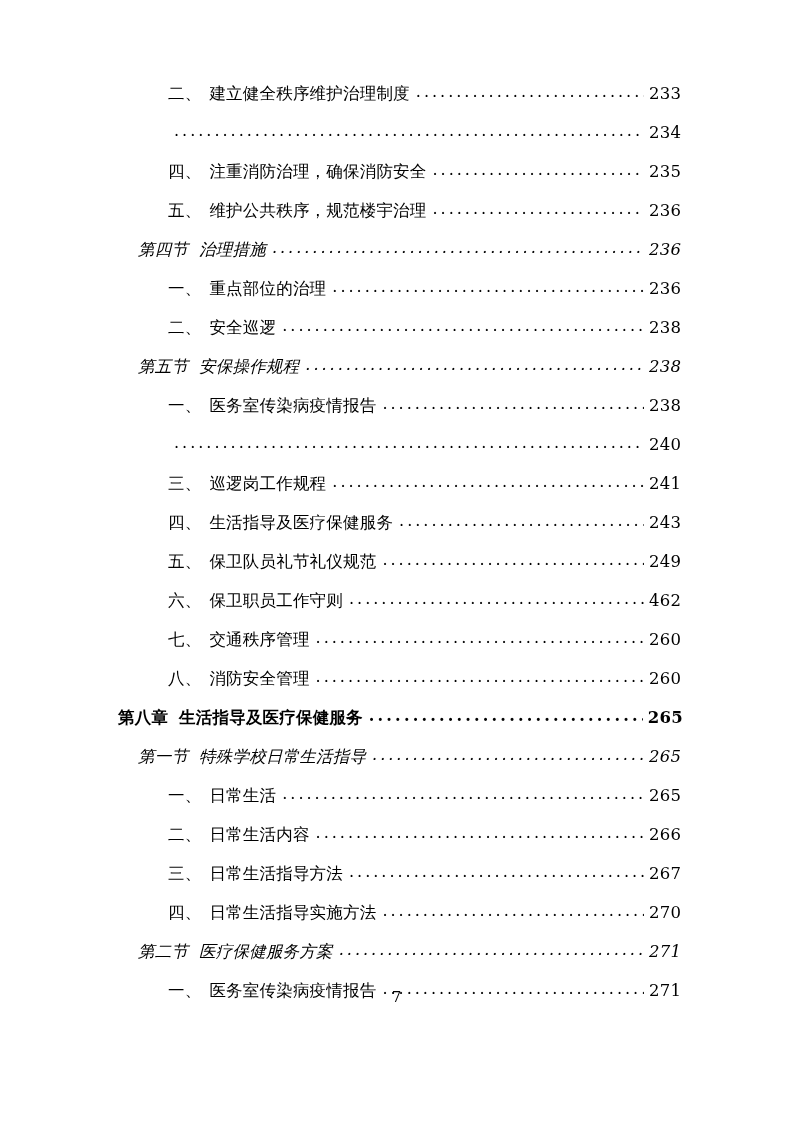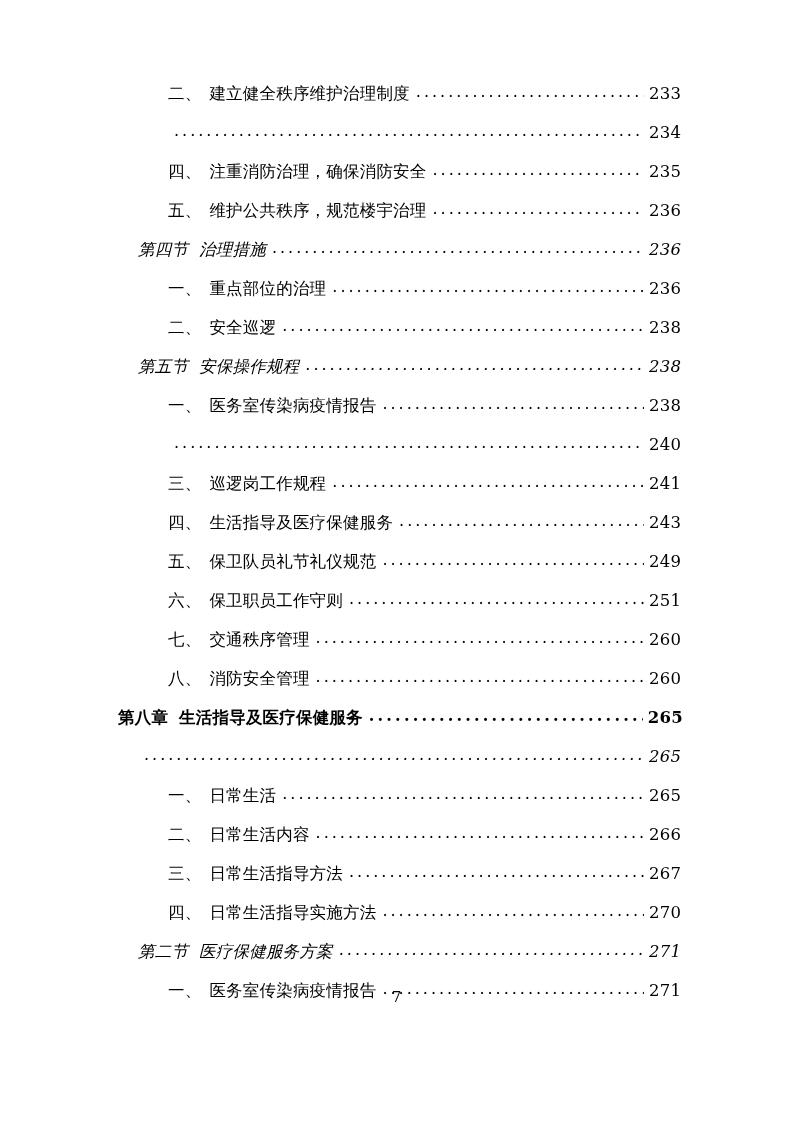--- a/index.html
+++ b/index.html
@@ -147,38 +147,39 @@
         <span class="page-no">243</span>
       </div>
       <div class="toc-row lvl-item">
         <span class="label"><span>五、</span><span class="gap"></span><span>保卫队员礼节礼仪规范</span></span>
         <span class="leader">..........................................................................................</span>
         <span class="page-no">249</span>
       </div>
       <div class="toc-row lvl-item">
         <span class="label"><span>六、</span><span class="gap"></span><span>保卫职员工作守则</span></span>
         <span class="leader">..........................................................................................</span>
-        <span class="page-no">251</span>
+        <span class="page-no">462</span>
       </div>
       <div class="toc-row lvl-item">
         <span class="label"><span>七、</span><span class="gap"></span><span>交通秩序管理</span></span>
         <span class="leader">..........................................................................................</span>
         <span class="page-no">260</span>
       </div>
       <div class="toc-row lvl-item">
         <span class="label"><span>八、</span><span class="gap"></span><span>消防安全管理</span></span>
         <span class="leader">..........................................................................................</span>
         <span class="page-no">260</span>
       </div>
       <div class="toc-row lvl-chapter">
         <span class="label"><span>第八章</span><span class="gap-wide"></span><span>生活指导及医疗保健服务</span></span>
         <span class="leader">..........................................................................................</span>
         <span class="page-no">265</span>
       </div>
       <div class="toc-row lvl-section">
+        <span class="label"><span>第一节</span><span class="gap-wide"></span><span>特殊学校日常生活指导</span></span>
         <span class="leader">..........................................................................................</span>
         <span class="page-no">265</span>
       </div>
       <div class="toc-row lvl-item">
         <span class="label"><span>一、</span><span class="gap"></span><span>日常生活</span></span>
         <span class="leader">..........................................................................................</span>
         <span class="page-no">265</span>
       </div>
       <div class="toc-row lvl-item">
         <span class="label"><span>二、</span><span class="gap"></span><span>日常生活内容</span></span>

